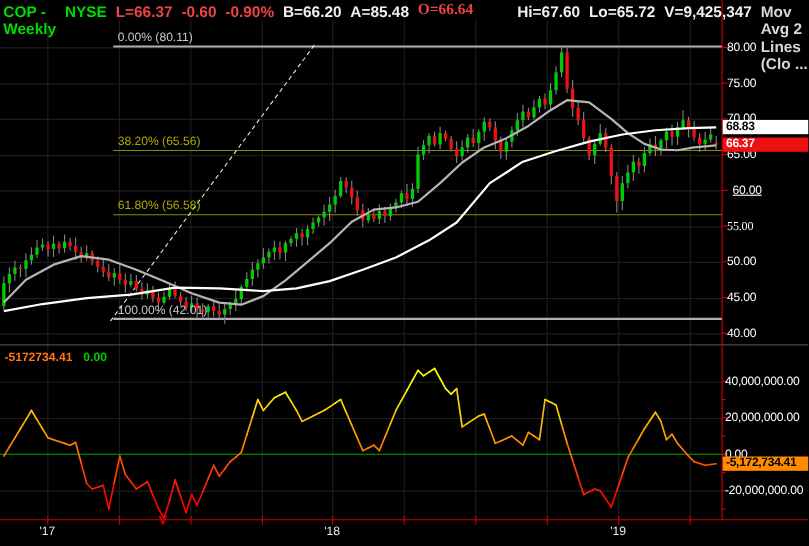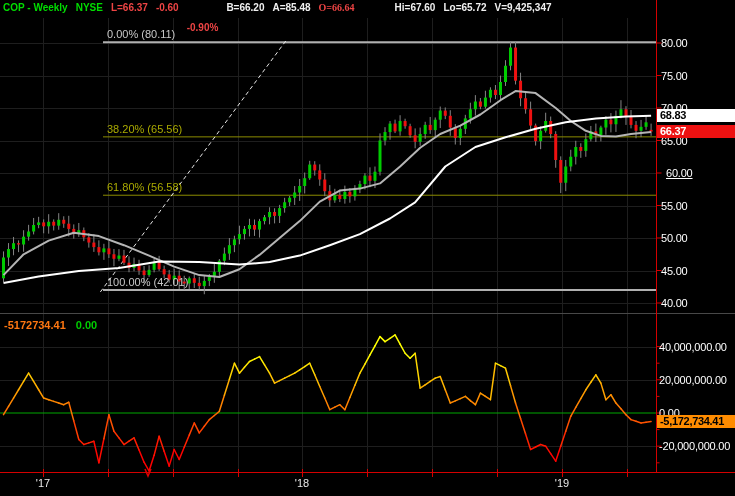--- a/index.html
+++ b/index.html
@@ -1,21 +1,21 @@
 <!DOCTYPE html>
 <html><head>
 <meta charset="utf-8">
 <style>
   html,body{margin:0;padding:0;background:#000;}
   #root{position:relative;width:735px;height:496px;background:#000;overflow:hidden;
         font-family:"Liberation Sans",sans-serif;}
   #cv{position:absolute;left:0;top:0;}
   .abs{position:absolute;white-space:nowrap;}
   #topbar{position:absolute;left:3px;top:2px;height:14px;display:flex;gap:8px;
-          font-size:10px;font-weight:700;letter-spacing:0;}
+          font-size:14px;font-weight:700;letter-spacing:0;}
   .fiblabel{font-size:11px;}
   .axlabel{font-size:11px;color:#ffffff;letter-spacing:-0.2px;}
   .badge{font-size:11px;font-weight:700;height:13px;line-height:13px;width:78px;
          padding-left:3px;letter-spacing:-0.3px;}
   .yearlabel{font-size:11px;color:#e8e8e8;text-align:center;width:28px;}
   #osclabel{display:flex;gap:10px;font-size:11px;font-weight:700;}
 </style>
 </head>
 <body>
 
@@ -496,43 +496,44 @@
         <line x1="627.5" y1="472.5" x2="627.5" y2="477" stroke="#d40000" stroke-width="1"></line>
         <line x1="627.5" y1="469" x2="627.5" y2="472.5" stroke="#d40000" stroke-width="1"></line>
         <polyline points="145,469 148,476 151,469" fill="none" stroke="#e00000" stroke-width="1.5"></polyline>
       </g>
     </svg>
   <div id="topbar">
       <span style="color: rgb(0, 221, 0);">COP - Weekly</span>
       <span style="color: rgb(0, 221, 0);">NYSE</span>
       <span style="color: rgb(238, 68, 68); text-align: right;">L=66.37</span>
       <span style="color: rgb(238, 68, 68);">-0.60</span>
-      <span style="color: rgb(238, 68, 68); margin-top: 20px;">-0.90%</span>
+      <span style="color: rgb(238, 68, 68);">-0.90%</span>
       <span style="color: rgb(240, 240, 240);">B=66.20</span>
       <span style="color: rgb(240, 240, 240);">A=85.48</span>
       <span style="color: rgb(238, 68, 68); font-family: Liberation Serif, serif;">O=66.64</span>
       <span style="color: rgb(240, 240, 240); padding-left: 32px;">Hi=67.60</span>
       <span style="color: rgb(240, 240, 240);">Lo=65.72</span>
       <span style="color: rgb(240, 240, 240);">V=9,425,347</span>
+      <span style="color: rgb(216, 216, 216);">Mov Avg 2 Lines (Clo ...</span>
     </div>
   <div id="labels">
     <div id="osclabel" class="abs" style="left:4px;top:319px;">
       <span id="oscval" style="color: rgb(255, 119, 17);">-5172734.41</span>
       <span id="oscval2" style="color: rgb(0, 204, 0);">0.00</span>
     </div>
   <div class="abs fiblabel" style="left:107px;top:28px;color:#c8c8c8;">0.00% (80.11)</div>
       <div class="abs fiblabel" style="left:107px;top:123px;color:#aaaa00;">38.20% (65.56)</div>
       <div class="abs fiblabel" style="left:107px;top:181px;color:#aaaa00;">61.80% (56.58)</div>
       <div class="abs fiblabel" style="left:107px;top:276px;color:#c8c8c8;">100.00% (42.01)</div>
       <div class="abs axlabel" style="left:661px;top:37px;">80.00</div>
       <div class="abs axlabel" style="left:661px;top:70px;">75.00</div>
       <div class="abs axlabel" style="left:661px;top:102px;">70.00</div>
       <div class="abs axlabel" style="left:661px;top:135px;">65.00</div>
       <div class="abs axlabel" style="left:666px;top:167px;text-decoration:underline;">60.00</div>
-      <div class="abs axlabel" style="left:661px;top:200px;">55.00</div>
+      <div class="abs axlabel" style="left:661px;top:200px;font-family:Liberation Serif, serif;">55.00</div>
       <div class="abs axlabel" style="left:661px;top:232px;">50.00</div>
       <div class="abs axlabel" style="left:661px;top:265px;">45.00</div>
       <div class="abs axlabel" style="left:661px;top:297px;">40.00</div>
       <div class="abs axlabel" style="left:659px;top:341px;">40,000,000.00</div>
       <div class="abs axlabel" style="left:659px;top:374px;">20,000,000.00</div>
       <div class="abs axlabel" style="left:659px;top:407px;">0.00</div>
       <div class="abs axlabel" style="left:659px;top:440px;">-20,000,000.00</div>
       <div class="abs badge" style="left:657px;top:109px;background:#ffffff;color:#000000;">68.83</div>
       <div class="abs badge" style="left:657px;top:125px;background:#ee1111;color:#ffffff;">66.37</div>
       <div class="abs badge" style="left:657px;top:415px;background:#ff8c00;color:#000000;">-5,172,734.41</div>

